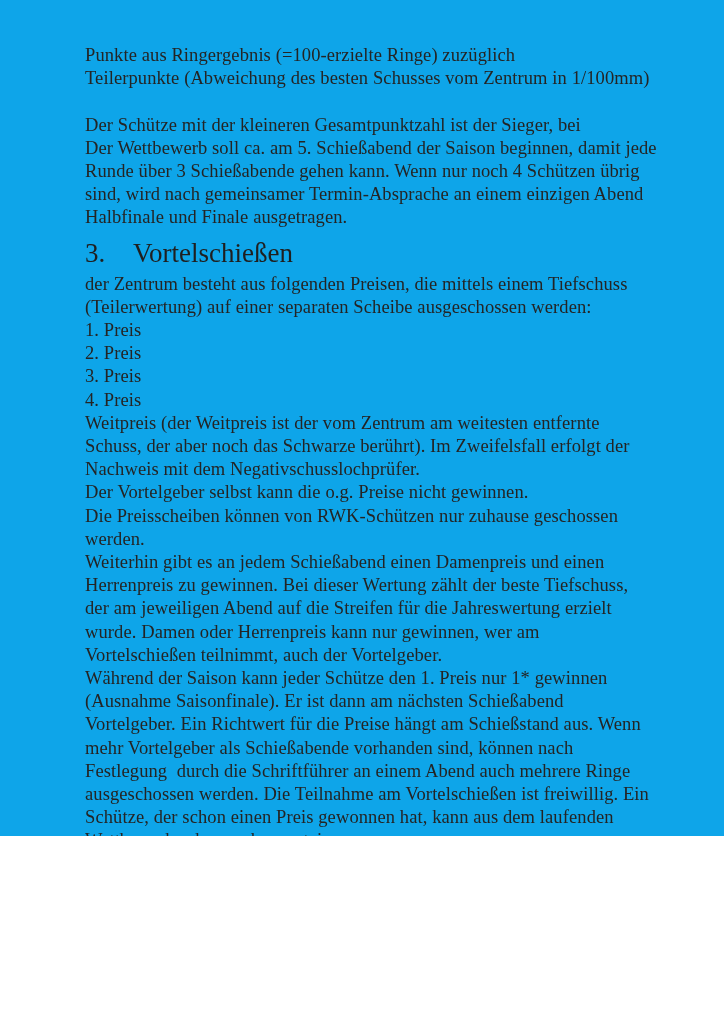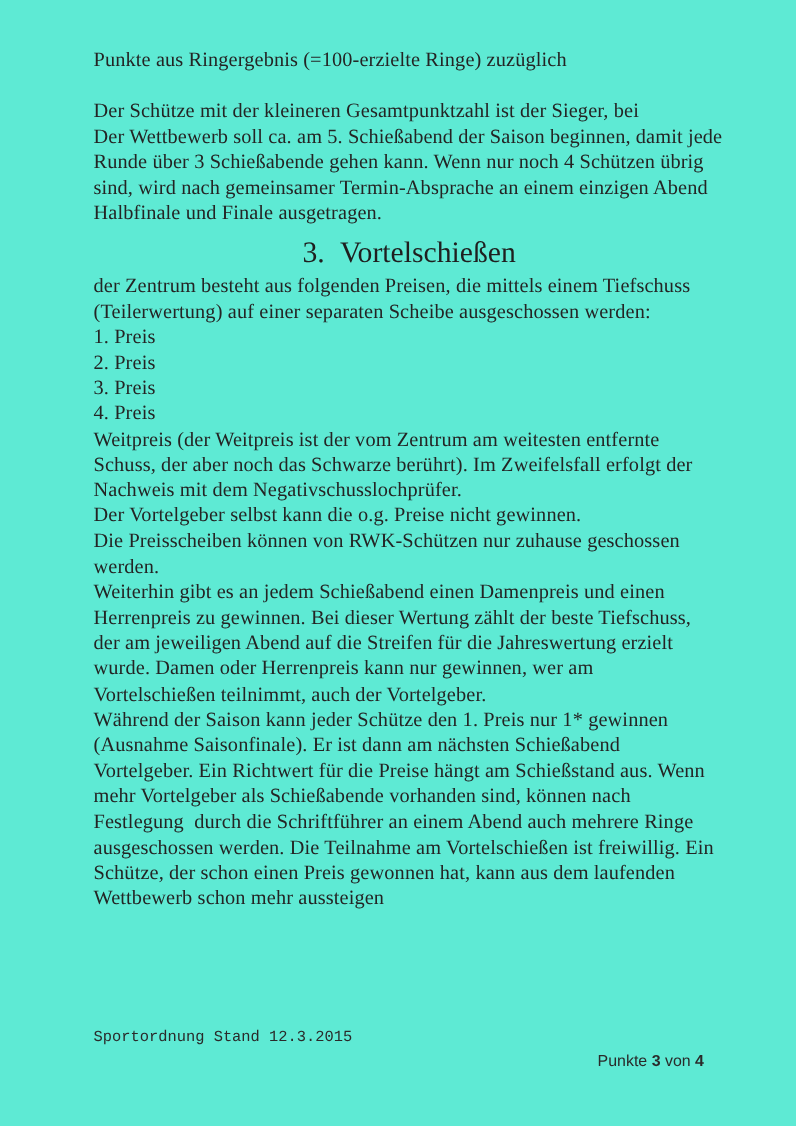--- a/index.html
+++ b/index.html
@@ -3,22 +3,22 @@
 <meta charset="utf-8">
 <style>
   html, body {
     margin: 0;
     padding: 0;
     background: #ffffff;
   }
   .page {
     position: relative;
     width: 724px;
-    height: 1024px;
-    background: #5eead4;
+    height: 836px;
+    background: #0ea5e9;
     overflow: hidden;
     font-family: "Liberation Serif", serif;
     color: #242424;
   }
   .doc-body {
     position: absolute;
     left: 85px;
     top: 44px;
     width: 560px;
   }
@@ -31,21 +31,20 @@
   }
   .blank-line {
     height: 23.2px;
   }
   .heading {
     font-size: 27px;
     line-height: 33px;
     margin: 7px 0 3px 0;
     font-weight: normal;
     color: #1f1f1f;
-    text-align: center;
   }
   .heading .h-num {
     display: inline-block;
     width: 48px;
   }
   .footer-left {
     position: absolute;
     left: 85px;
     top: 935px;
     font-family: Liberation Mono, monospace;
@@ -63,20 +62,21 @@
   .footer-right .pg-bold { font-weight: bold; }
 </style>
 </head>
 <body>
 
 <div class="page">
 
   <div class="doc-body">
       <div class="para">
         <div class="line">Punkte aus Ringergebnis (=100-erzielte Ringe) zuzüglich</div>
+        <div class="line">Teilerpunkte (Abweichung des besten Schusses vom Zentrum in 1/100mm)</div>
       </div>
       <div class="blank-line"></div>
       <div class="para">
         <div class="line">Der Schütze mit der kleineren Gesamtpunktzahl ist der Sieger, bei</div>
         <div class="line">Der Wettbewerb soll ca. am 5. Schießabend der Saison beginnen, damit jede</div>
         <div class="line">Runde über 3 Schießabende gehen kann. Wenn nur noch 4 Schützen übrig</div>
         <div class="line">sind, wird nach gemeinsamer Termin-Absprache an einem einzigen Abend</div>
         <div class="line">Halbfinale und Finale ausgetragen.</div>
       </div>
       <h2 class="heading"><span class="h-num">3.</span><span>Vortelschießen</span></h2>

